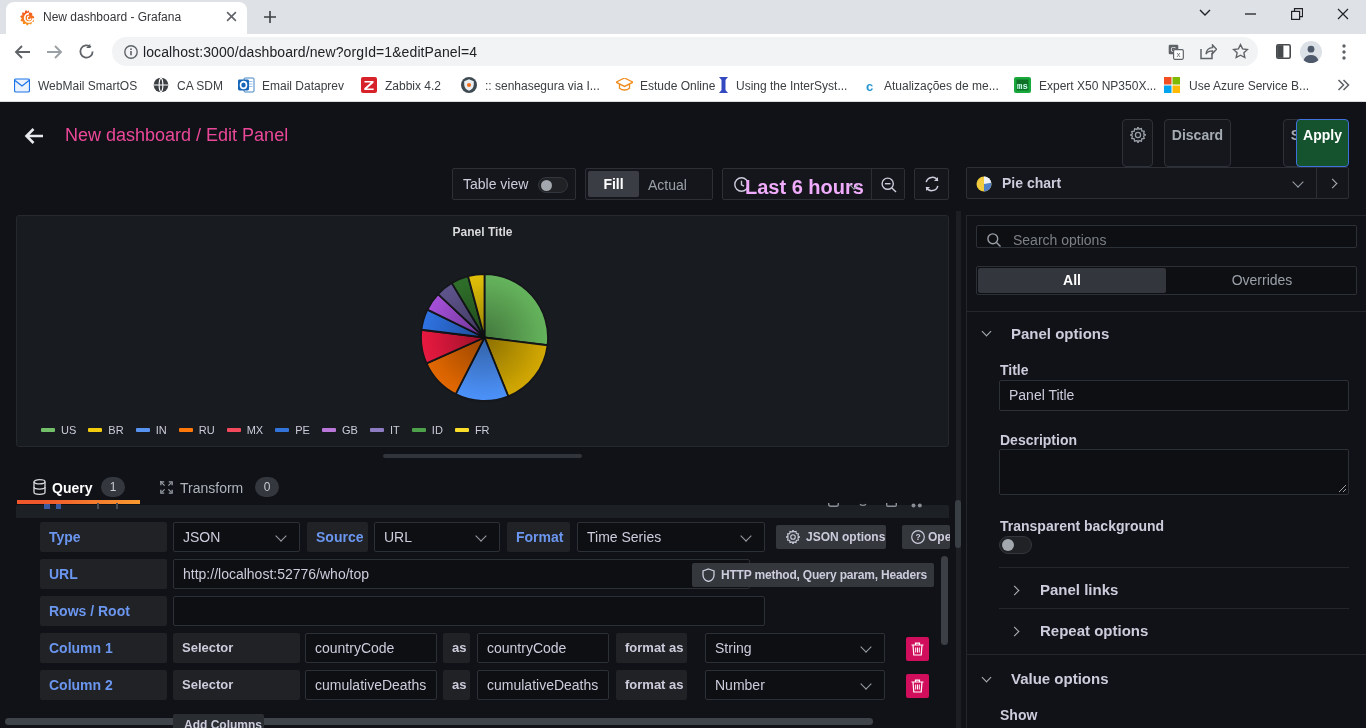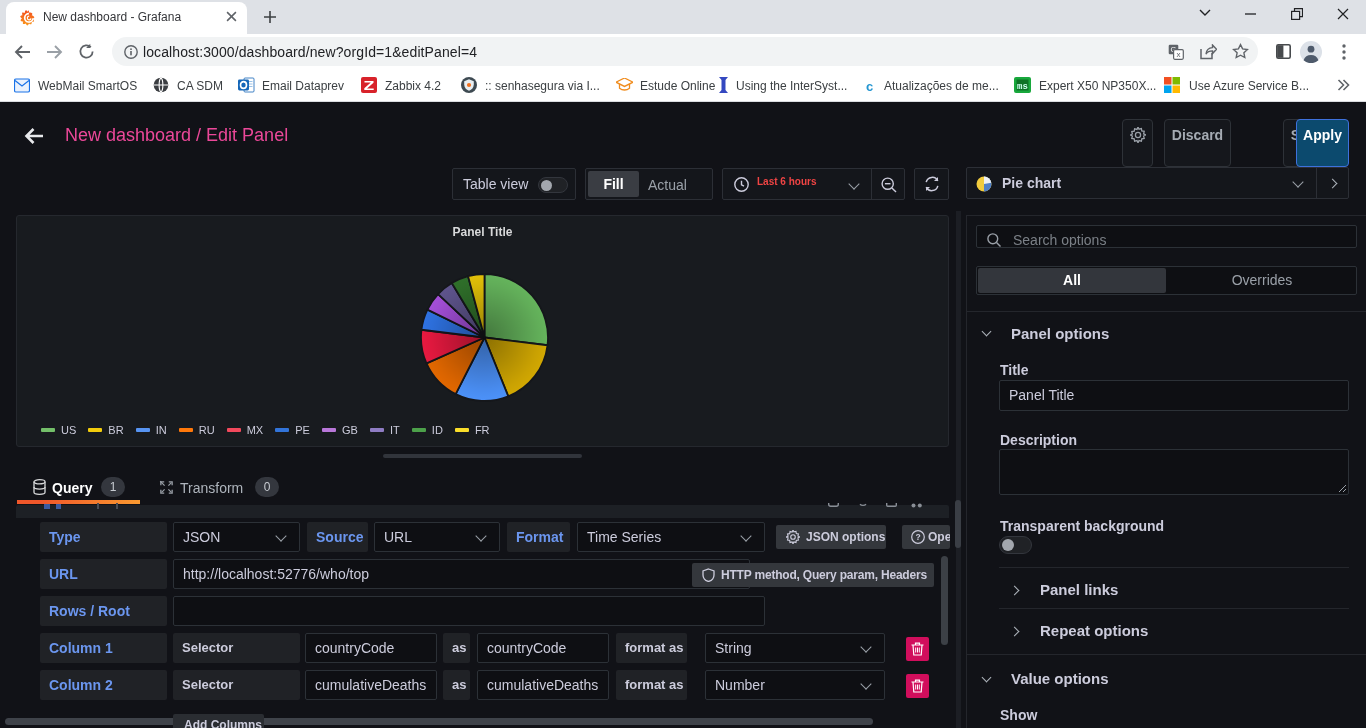--- a/index.html
+++ b/index.html
@@ -12,21 +12,21 @@
 .tab-title { position:absolute; left:43px; top:10px; font-size:12px; color:#35363a; white-space:nowrap; }
 .toolbar { position:absolute; left:0; top:34px; width:1366px; height:36px; background:#fff; }
 .pill { position:absolute; left:112px; top:37px; width:1146px; height:29px; background:#f1f3f4; border-radius:15px; }
 .url { position:absolute; left:143px; top:44px; font-size:14px; color:#202124; letter-spacing:0.1px; }
 .bookmarks { position:absolute; left:0; top:70px; width:1366px; height:32px; background:#fff; border-bottom:1px solid #dadce0; }
 .bm { position:absolute; top:79px; font-size:12px; color:#3c4043; white-space:nowrap; }
 
 .app { position:absolute; left:0; top:102px; width:1366px; height:626px; background:#111217; color:#ccccdc; }
 .gtitle { position:absolute; left:65px; top:23px; font-size:18px; color:#ec4899; }
 .gbtn { position:absolute; top:17px; height:48px; border:1px solid #2e3238; border-radius:4px; background:#15171c; color:#a5abb3; font-size:14px; font-weight:bold; line-height:30px; text-align:center; }
-.gbtn.primary { background:#0c4a6e; border-color:#3e71dc; color:#fff; }
+.gbtn.primary { background:#14532d; border-color:#3e71dc; color:#fff; }
 .tgroup { position:absolute; border:1px solid #2c2f36; border-radius:2px; background:#14161b; }
 .panel { position:absolute; left:16px; top:113px; width:933px; height:232px; background:#181b1f; border:1px solid #25282e; border-radius:3px; }
 .ptitle { position:absolute; left:0; top:9px; width:100%; text-align:center; font-size:12px; font-weight:bold; color:#d8d9da; }
 .legend { position:absolute; left:24px; top:205px; font-size:11px; color:#ccccdc; }
 .li { display:inline-block; margin-right:9px; }
 .sw { display:inline-block; width:14px; height:4px; border-radius:1px; vertical-align:middle; margin-right:6px; margin-top:-2px; }
 .qlabel { position:absolute; height:30px; background:#202226; border-radius:2px; color:#6b96ef; font-size:14px; font-weight:bold; line-height:30px; padding-left:9px; }
 .qfield { position:absolute; height:30px; background:#0e0f13; border:1px solid #2c3137; border-radius:2px; color:#ccccdc; font-size:14px; line-height:28px; padding-left:9px; white-space:nowrap; overflow:hidden; }
 .qbtn { position:absolute; height:24px; background:#34373c; border-radius:2px; color:#ccccdc; font-size:12px; font-weight:bold; line-height:24px; white-space:nowrap; }
 .caret { position:absolute; width:8px; height:8px; border-right:1.5px solid #9aa0a8; border-bottom:1.5px solid #9aa0a8; transform:rotate(45deg); }
@@ -215,21 +215,21 @@
     </div>
     <div class="tgroup" style="left:585px;top:66px;width:128px;height:32px">
       <span style="position:absolute;left:2px;top:2px;width:51px;height:26px;background:#3a3d43;border-radius:2px;text-align:center;line-height:26px;font-size:14px;font-weight:bold;color:#fff">Fill</span>
       <span style="position:absolute;left:62px;top:8px;font-size:14px;color:#9aa0a8">Actual</span>
     </div>
     <div class="tgroup" style="left:722px;top:66px;width:183px;height:32px">
       <svg style="position:absolute;left:11px;top:8px" width="15" height="15" viewBox="0 0 15 15">
           <circle cx="7.5" cy="7.5" r="6.7" fill="none" stroke="#ccccdc" stroke-width="1.4"></circle>
           <path d="M7.5 3.8v4l2.5 1.4" fill="none" stroke="#ccccdc" stroke-width="1.4"></path>
         </svg>
-      <span style="position:absolute;left:34px;top:7px;font-size:10px;font-weight:bold;color:#ef4444">Last 6 hours</span>
+      <span style="position:absolute;left:22px;top:7px;font-size:20px;font-weight:bold;color:#f0abfc">Last 6 hours</span>
       <span class="caret" style="left:127px;top:11px"></span>
       <span style="position:absolute;left:148px;top:0;width:1px;height:30px;background:#2c2f36"></span>
       <svg style="position:absolute;left:158px;top:8px" width="16" height="16" viewBox="0 0 16 16">
           <circle cx="6.7" cy="6.7" r="5.6" fill="none" stroke="#ccccdc" stroke-width="1.4"></circle>
           <path d="M10.9 10.9L15 15" stroke="#ccccdc" stroke-width="1.4"></path>
           <path d="M3.9 6.7h5.6" stroke="#ccccdc" stroke-width="1.4"></path>
         </svg>
     </div>
     <div class="tgroup" style="left:914px;top:66px;width:35px;height:32px">
       <svg style="position:absolute;left:9px;top:7px" width="16" height="16" viewBox="0 0 16 16">

